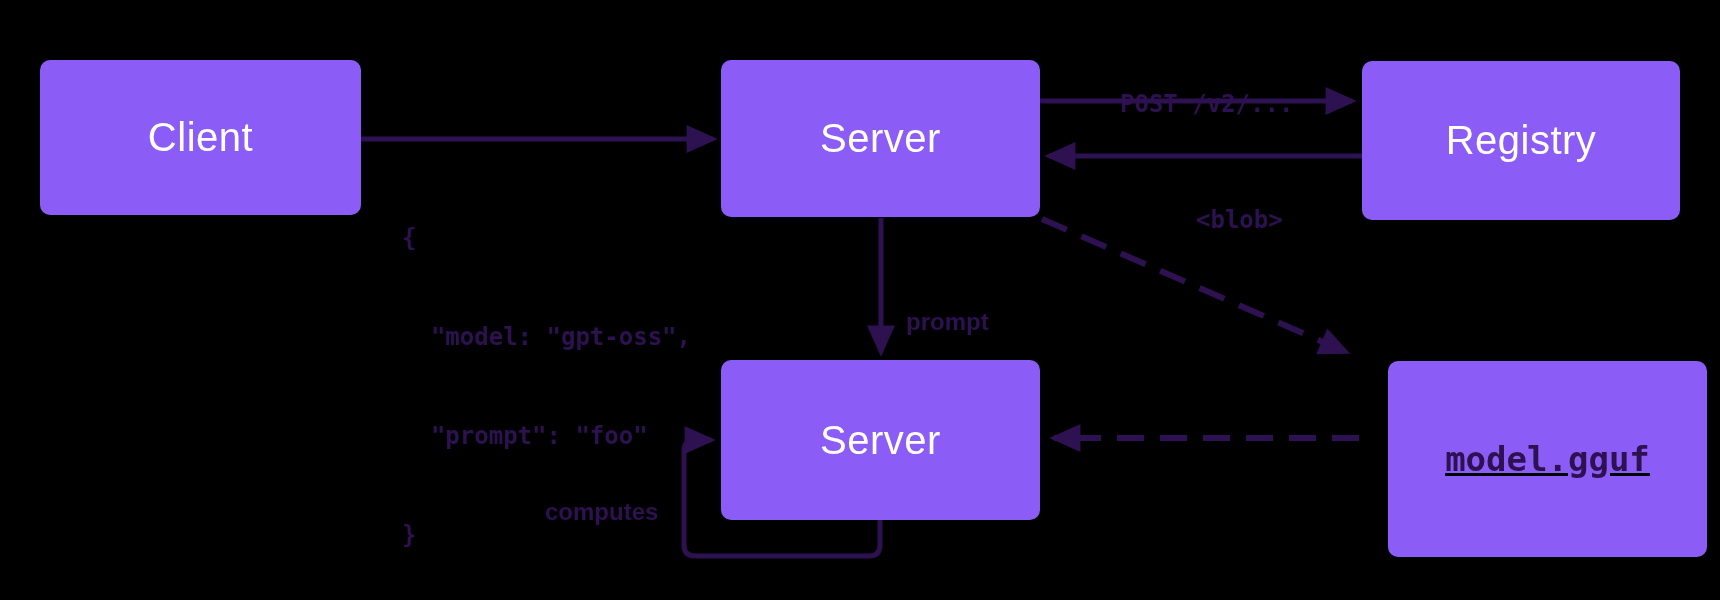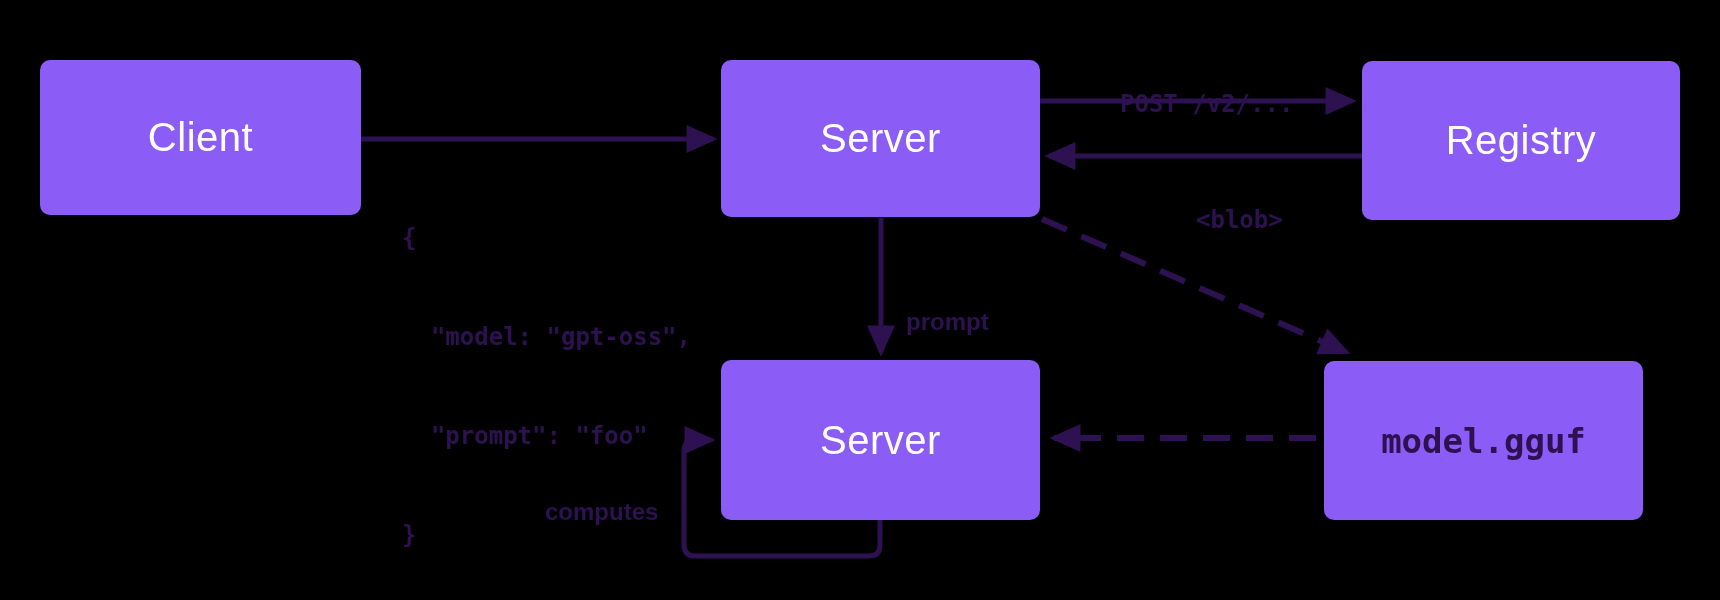--- a/index.html
+++ b/index.html
@@ -10,21 +10,21 @@
   .wire.dashed{stroke-width:6;stroke-dasharray:27 16;}
   .node{position:absolute;background:#8b5cf6;border-radius:10px;display:flex;
         align-items:center;justify-content:center;}
   .node .nlabel{color:#ffffff;font-size:40px;font-weight:400;letter-spacing:0.5px;}
   .node .nlabel.mono-label{font-family:"DejaVu Sans Mono",monospace;color:#2d1150;
         font-size:34px;font-weight:700;letter-spacing:0;}
   #n-client{left:40px;top:60px;width:321px;height:155px;}
   #n-server{left:721px;top:60px;width:319px;height:157px;}
   #n-registry{left:1362px;top:61px;width:318px;height:159px;}
   #n-runner{left:721px;top:360px;width:319px;height:160px;}
-  #n-model{left:1324px;top:361px;width:319px;height:159px;}
+  #n-model{left:1388px;top:361px;width:319px;height:196px;text-decoration:underline;}
   .elabel{position:absolute;color:#2d1150;white-space:pre;margin-top:32px;}
   .elabel.mono{font-family:"DejaVu Sans Mono",monospace;font-weight:700;font-size:24px;}
   .elabel.sans{font-size:24px;font-weight:700;}
   #lbl-post-api{left:420px;top:84px;}
   #lbl-post-v2{left:1120px;top:58px;}
   #lbl-blob{left:1196px;top:174px;}
   #lbl-spawns{left:906px;top:276px;}
   #lbl-computes{left:545px;top:466px;}
   .code{position:absolute;left:402px;top:156px;color:#2d1150;white-space:pre;
         font-family:"DejaVu Sans Mono",monospace;font-weight:700;font-size:24px;line-height:33px;}

